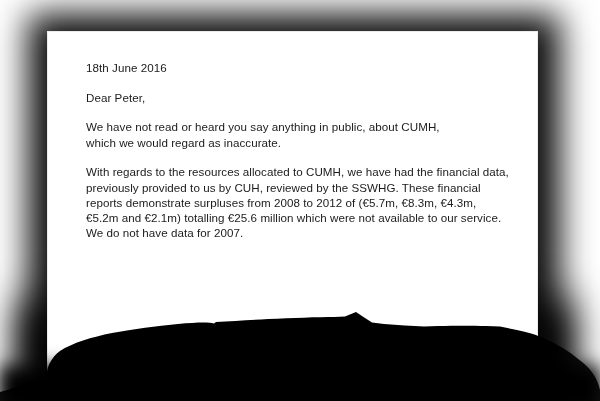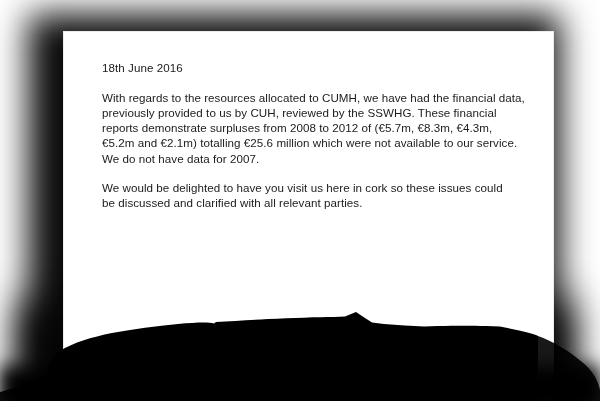--- a/index.html
+++ b/index.html
@@ -39,21 +39,20 @@
 
   
   #page {
     position: absolute;
     left: 47px;
     top: 31px;
     width: 491px;
     height: 370px;
     background: #ffffff;
     overflow: hidden;
-    margin-left: 16px;
   }
   #page-inner-edge {
     position: absolute;
     inset: 0;
     box-shadow: inset 0 0 0 1px rgba(220,220,220,0.55);
     pointer-events: none;
   }
 
   
   #letter-body {
@@ -99,27 +98,28 @@
 <div id="stage">
 
   <div id="vignette-frame"></div>
   <div id="vignette-bottom"></div>
 
   <div id="page">
     <div id="page-inner-edge"></div>
 
     <div id="letter-body">
       <p class="para">18th June 2016</p>
+      <p class="para">Dear Peter,</p>
+      <p class="para">We have not read or heard you say anything in public, about CUMH,
+which we would regard as inaccurate.</p>
       <p class="para">With regards to the resources allocated to CUMH, we have had the financial data,
 previously provided to us by CUH, reviewed by the SSWHG. These financial
 reports demonstrate surpluses from 2008 to 2012 of (€5.7m, €8.3m, €4.3m,
 €5.2m and €2.1m) totalling €25.6 million which were not available to our service.
 We do not have data for 2007.</p>
-      <p class="para">We would be delighted to have you visit us here in cork so these issues could
-be discussed and clarified with all relevant parties.</p>
     </div>
   </div>
 
   <div id="silhouette-layer">
     <svg width="600" height="401" viewBox="0 0 600 401" xmlns="http://www.w3.org/2000/svg" aria-hidden="true">
       <path d="M 47 401
                L 47 372
                C 48 365, 52 357, 60 351
                C 72 343, 92 337, 112 333
                C 134 329, 156 326, 178 324

